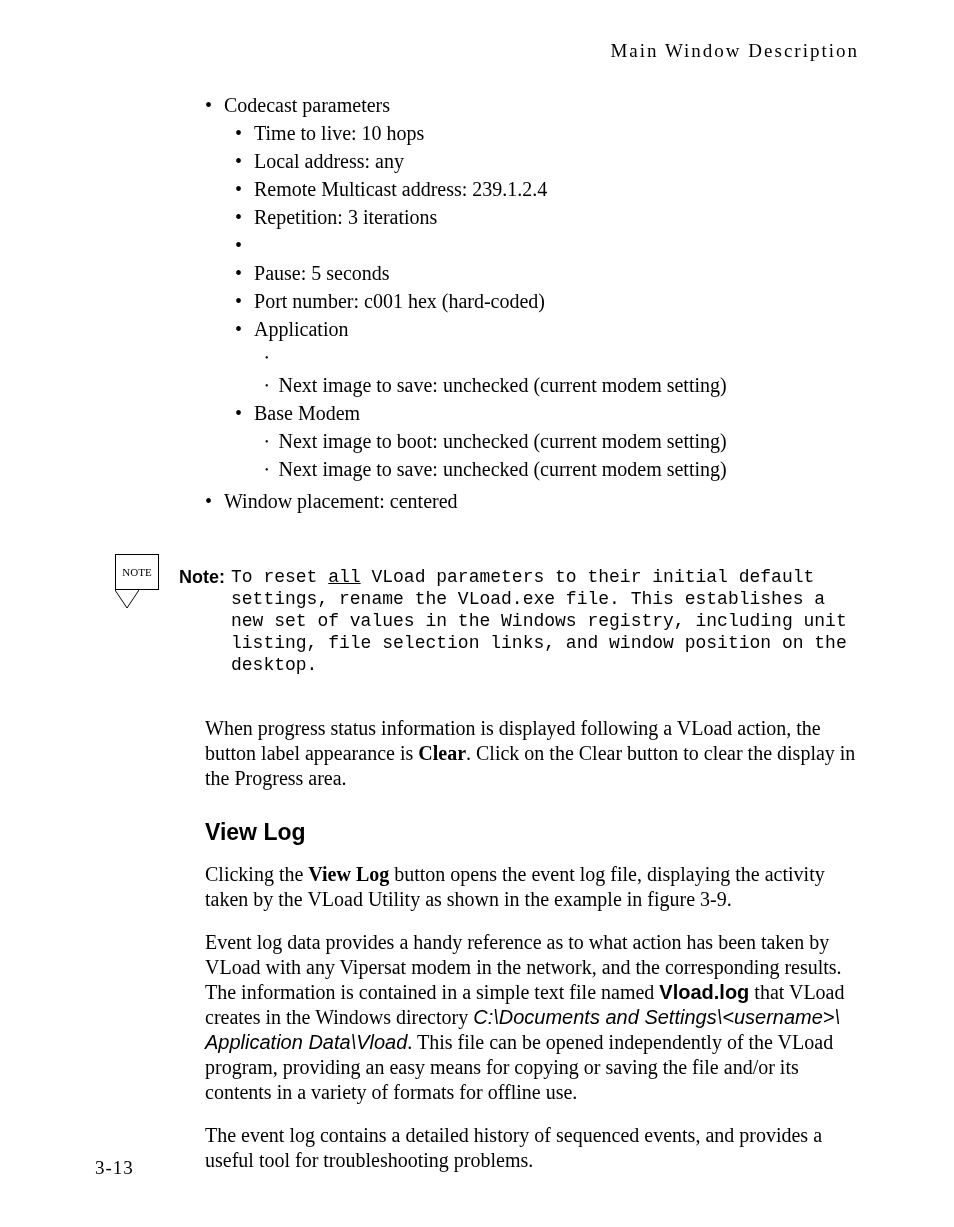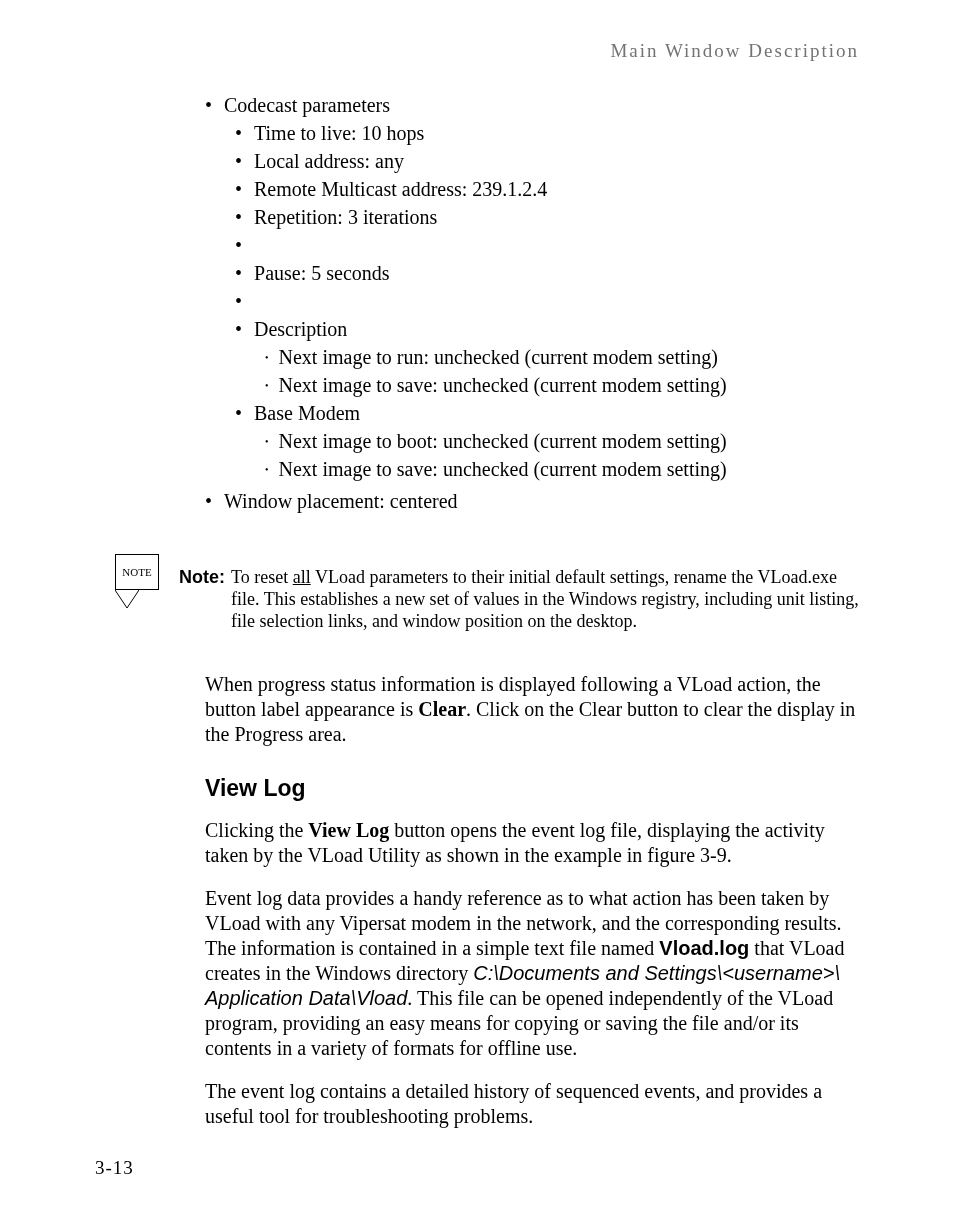--- a/index.html
+++ b/index.html
@@ -12,21 +12,21 @@
       background: white;
       width: 954px;
       height: 1227px;
       position: relative;
       padding: 40px 95px 60px 95px;
     }
     .header-text {
       text-align: right;
       font-size: 19px;
       letter-spacing: 2px;
-      color: #737373;
+      color: #000000;
       margin-bottom: 30px;
       font-family: 'Times New Roman', serif;
     }
     .bullet-list {
       margin-left: 110px;
     }
     .bullet-item {
       display: flex;
       align-items: flex-start;
       margin-bottom: 2px;
@@ -82,21 +82,21 @@
       font-size: 18px;
       line-height: 22px;
       margin-top: 12px;
     }
     .note-label {
       font-weight: bold;
       margin-right: 6px;
       flex-shrink: 0;
     }
     .note-body {
-      font-family: Liberation Serif, serif;
+      font-family: Liberation Mono, monospace;
     }
     .underline {
       text-decoration: underline;
     }
     .paragraph {
       font-size: 20px;
       line-height: 25px;
       margin-left: 110px;
       margin-bottom: 18px;
     }
@@ -157,29 +157,29 @@
     </div>
     <div class="bullet-item">
       <span class="bullet-dot">•</span>
     </div>
     <div class="bullet-item">
       <span class="bullet-dot">•</span>
       <span class="bullet-text">Pause: 5 seconds</span>
     </div>
     <div class="bullet-item">
       <span class="bullet-dot">•</span>
-    </div>
-    <div class="bullet-item">
-      <span class="bullet-dot">•</span>
-      <span class="bullet-text">Description</span>
+      <span class="bullet-text">Port number: c001 hex (hard-coded)</span>
+    </div>
+    <div class="bullet-item">
+      <span class="bullet-dot">•</span>
+      <span class="bullet-text">Application</span>
     </div>
     <div class="sub-sub-list">
       <div class="bullet-item">
         <span class="bullet-small">•</span>
-        <span class="bullet-text">Next image to run: unchecked (current modem setting)</span>
       </div>
       <div class="bullet-item">
         <span class="bullet-small">•</span>
         <span class="bullet-text">Next image to save: unchecked (current modem setting)</span>
       </div>
     </div>
     <div class="bullet-item">
       <span class="bullet-dot">•</span>
       <span class="bullet-text">Base Modem</span>
     </div>

